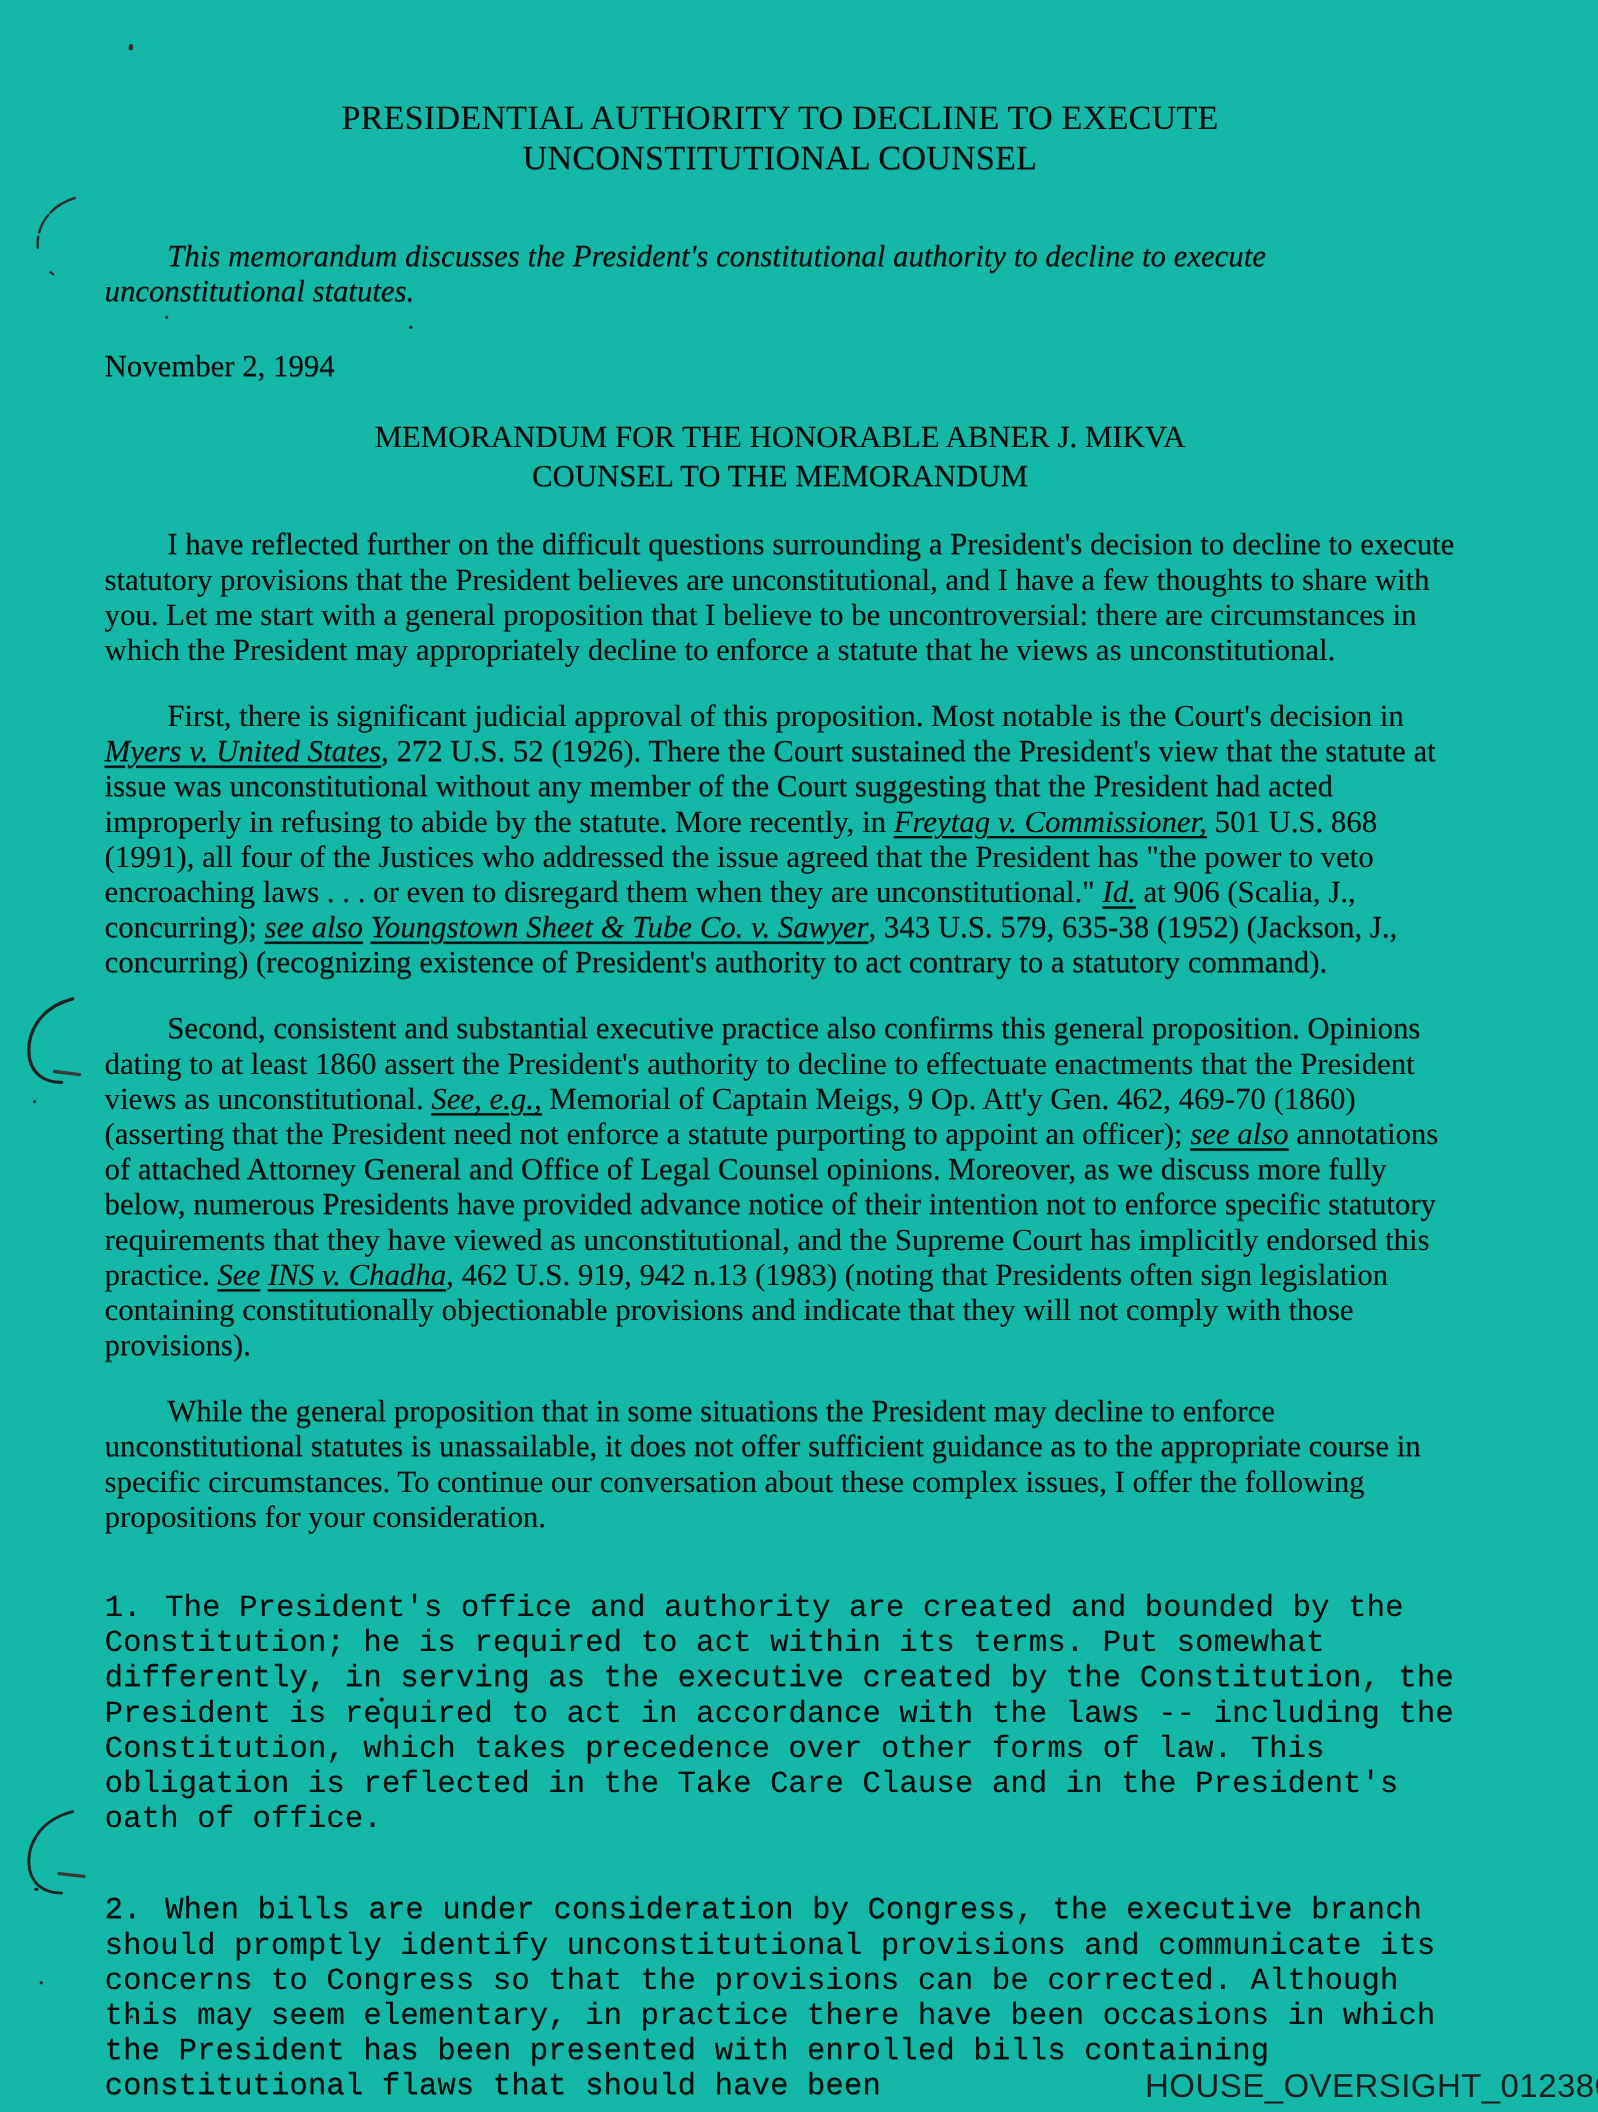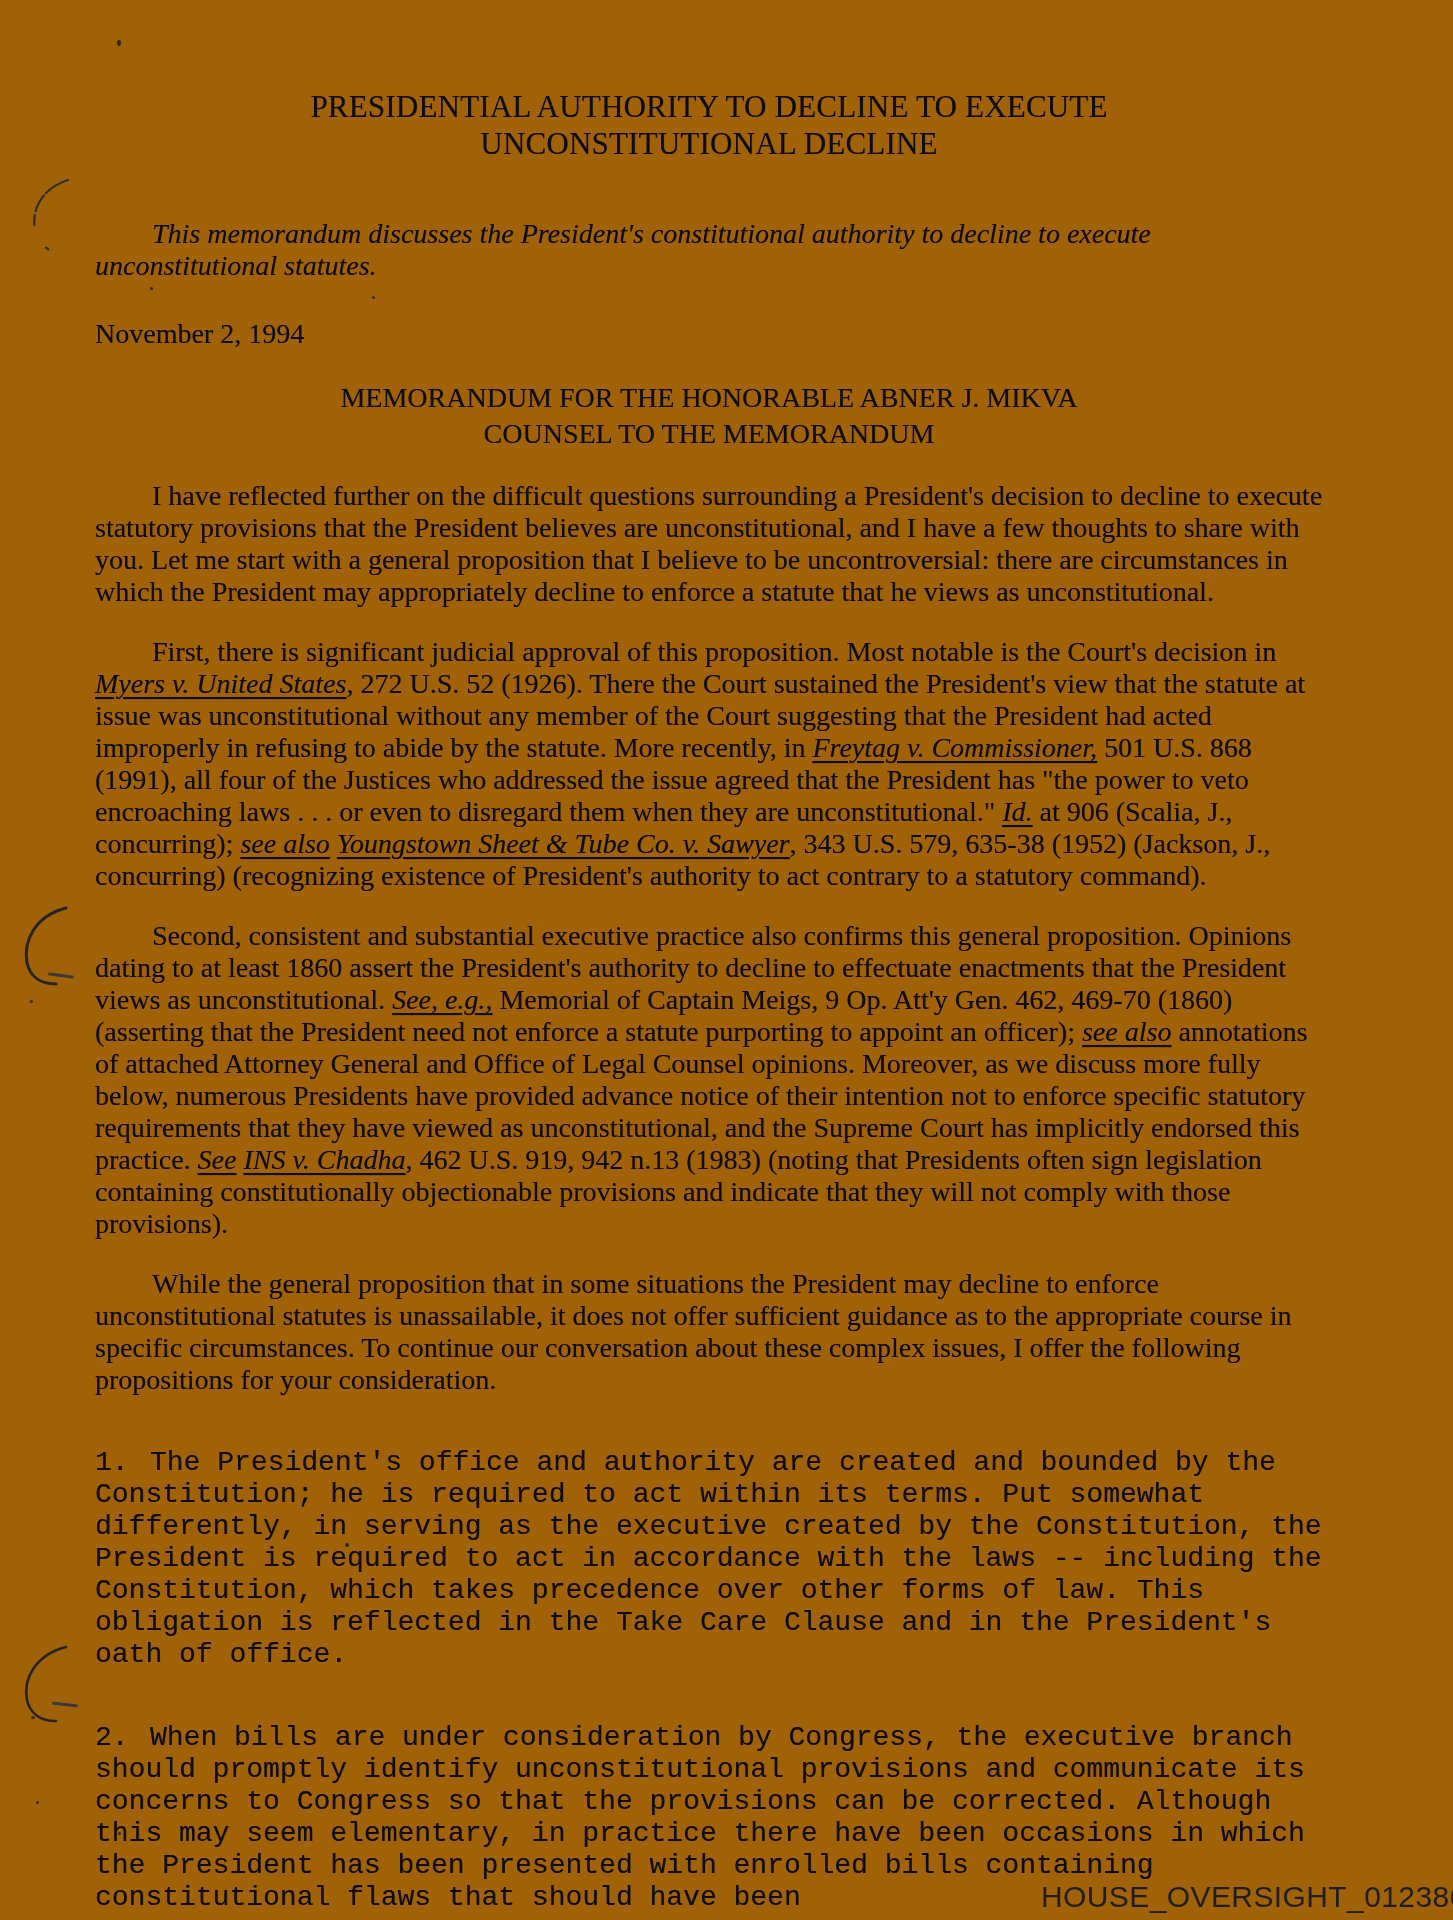--- a/index.html
+++ b/index.html
@@ -1,19 +1,19 @@
 <!DOCTYPE html>
 <html><head>
 <meta charset="utf-8">
 <style>
   html,body{margin:0;padding:0;background:#e8e8e8;}
   .page{
     position:relative;
     width:1453px;height:1920px;
-    background:#a16207;
+    background:#14b8a6;
     overflow:hidden;
     font-family:"Liberation Serif", "DejaVu Serif", serif;
     color:#0d0d0d;
   }
   .column{
     position:absolute;left:95px;top:0;width:1228px;
     font-size:28px;line-height:32px;
     text-shadow:0.3px 0.3px 0 rgba(10,10,10,0.45);
   }
   .doc-title{
@@ -77,21 +77,21 @@
   <div class="speck" style="left:30px;top:1000px;width:3px;height:3px;"></div>
   <div class="speck" style="left:31px;top:1716px;width:4px;height:3px;"></div>
   <div class="speck" style="left:36px;top:1801px;width:3px;height:3px;"></div>
   <div class="speck" style="left:345px;top:1543px;width:4px;height:4px;"></div>
   <div class="speck" style="left:118px;top:1832px;width:3px;height:3px;"></div>
 
   <main class="column">
 
     <h1 class="doc-title">
       <span class="tline">PRESIDENTIAL AUTHORITY TO DECLINE TO EXECUTE</span>
-      <span class="tline">UNCONSTITUTIONAL DECLINE</span>
+      <span class="tline">UNCONSTITUTIONAL COUNSEL</span>
     </h1>
 
     <p class="abstract">This memorandum discusses the President's constitutional authority to decline to execute unconstitutional statutes.</p>
 
     <div class="date-line">November 2, 1994</div>
 
     <div class="addressee">
       <div>MEMORANDUM FOR THE HONORABLE ABNER J. MIKVA</div>
       <div>COUNSEL TO THE MEMORANDUM</div>
     </div>

